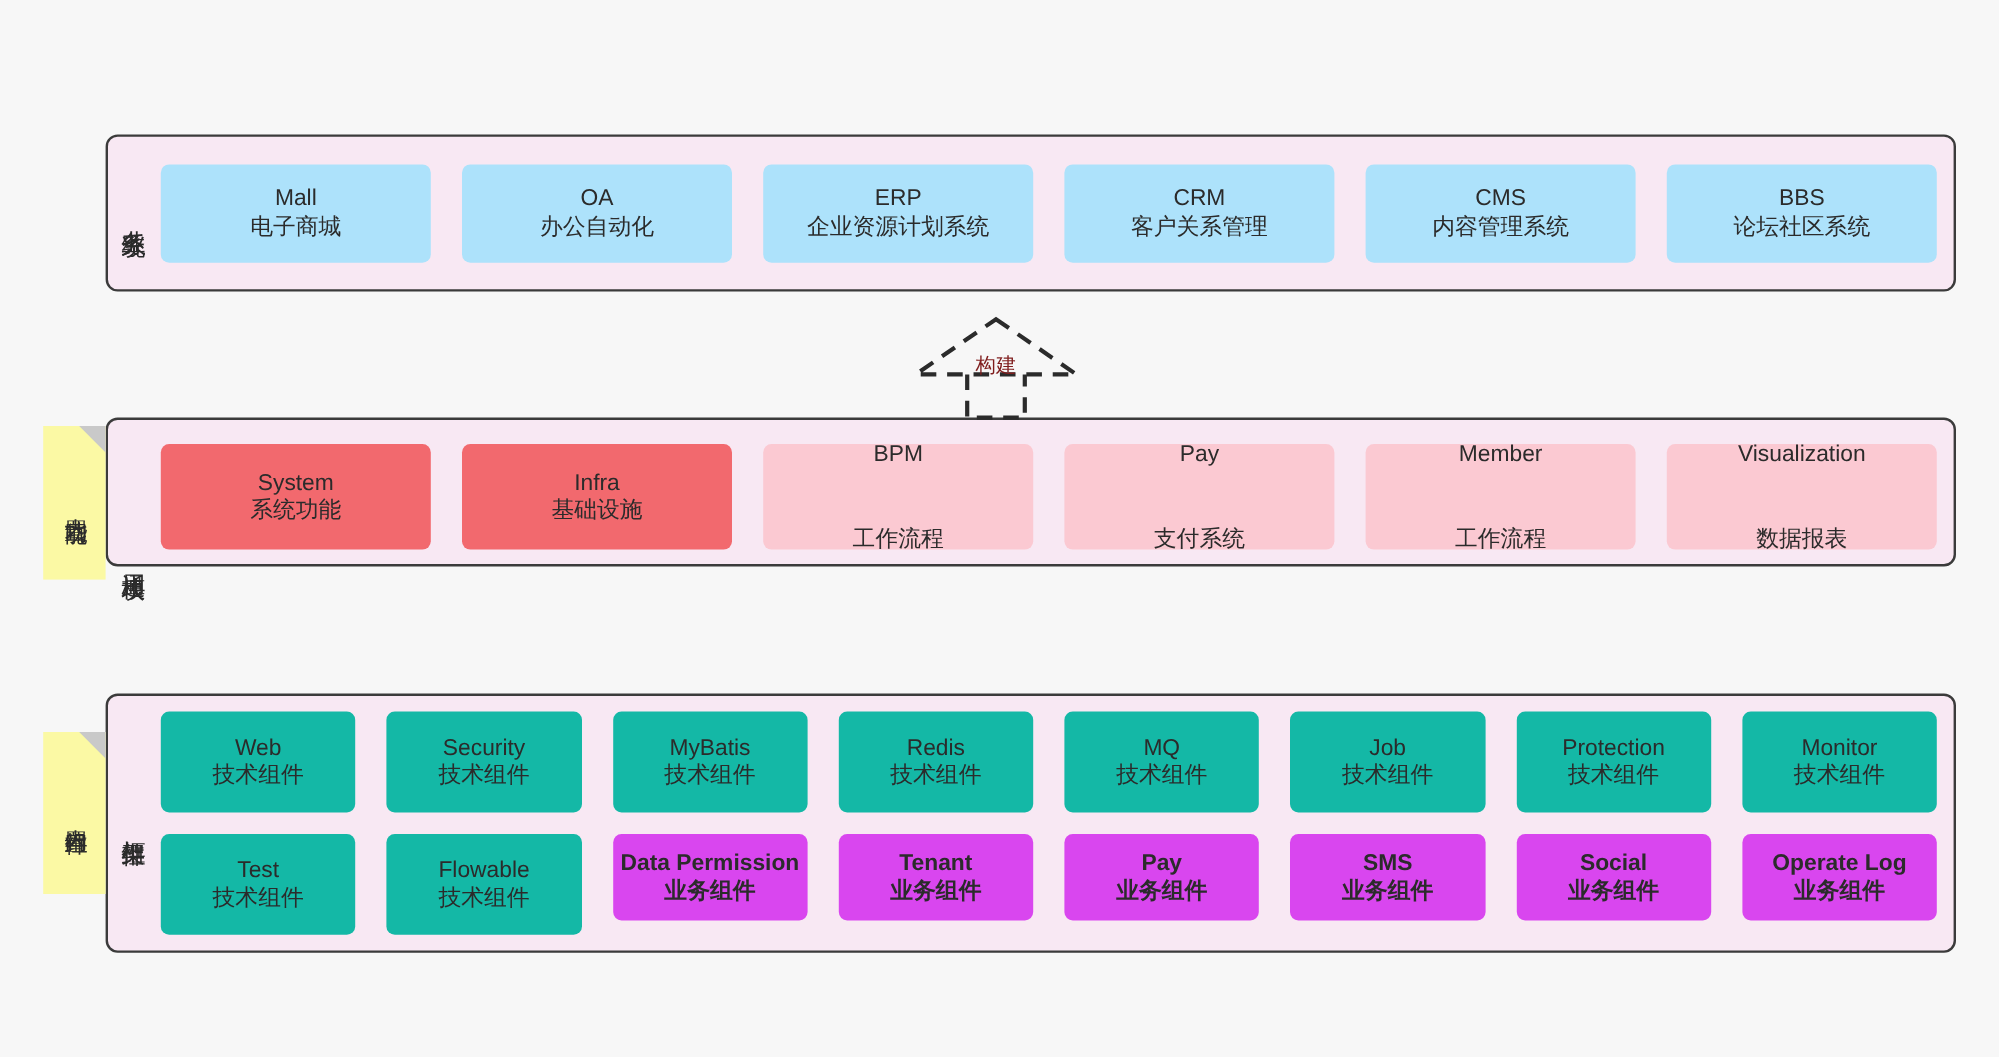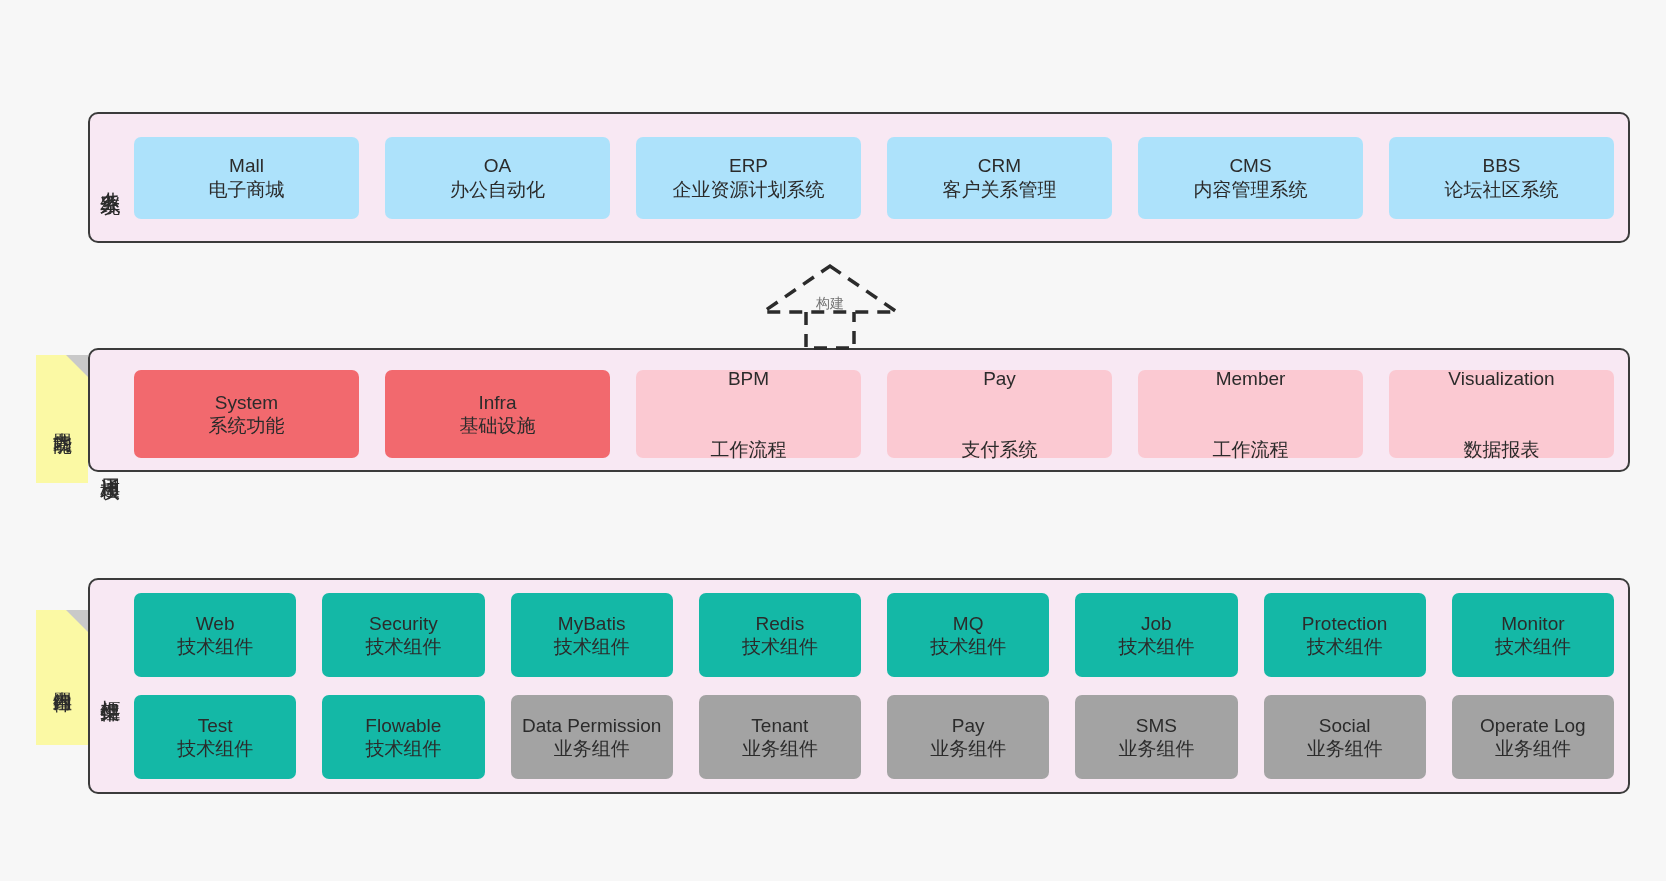--- a/index.html
+++ b/index.html
@@ -84,21 +84,21 @@
     color: #2b2b2b;
     padding: 6px 4px;
   }
   .card .en { display: block; }
   .card .cn { display: block; }
 
   .card.blue      { background: #ade2fb; height: 82px; }
   .card.red       { background: #f2696e; height: 88px; }
   .card.pink      { background: #fbc9d2; height: 88px; gap: 48px; }
   .card.green     { background: #14b8a6; height: 84px; }
-  .card.lightgreen{ background: #a3a3a3; height: 84px; }
+  .card.lightgreen{ background: #d946ef; height: 72px; font-weight: bold; }
 
   
   .note {
     position: absolute;
     box-sizing: border-box;
     background: #fbf9a4;
     width: 52px;
     display: flex;
     align-items: center;
     justify-content: center;
@@ -124,23 +124,23 @@
   
   .arrow {
     position: absolute;
     z-index: 3;
   }
   .arrow .arrow-label {
     position: absolute;
     left: 50%;
     transform: translateX(-50%);
     top: 38px;
-    font-size: 14px;
+    font-size: 17px;
     line-height: 1;
-    color: #737373;
+    color: #7f1d1d;
     background: transparent;
     white-space: nowrap;
     padding: 0 2px;
   }
 </style>
 </head>
 <body>
 
 <div class="canvas">
 

